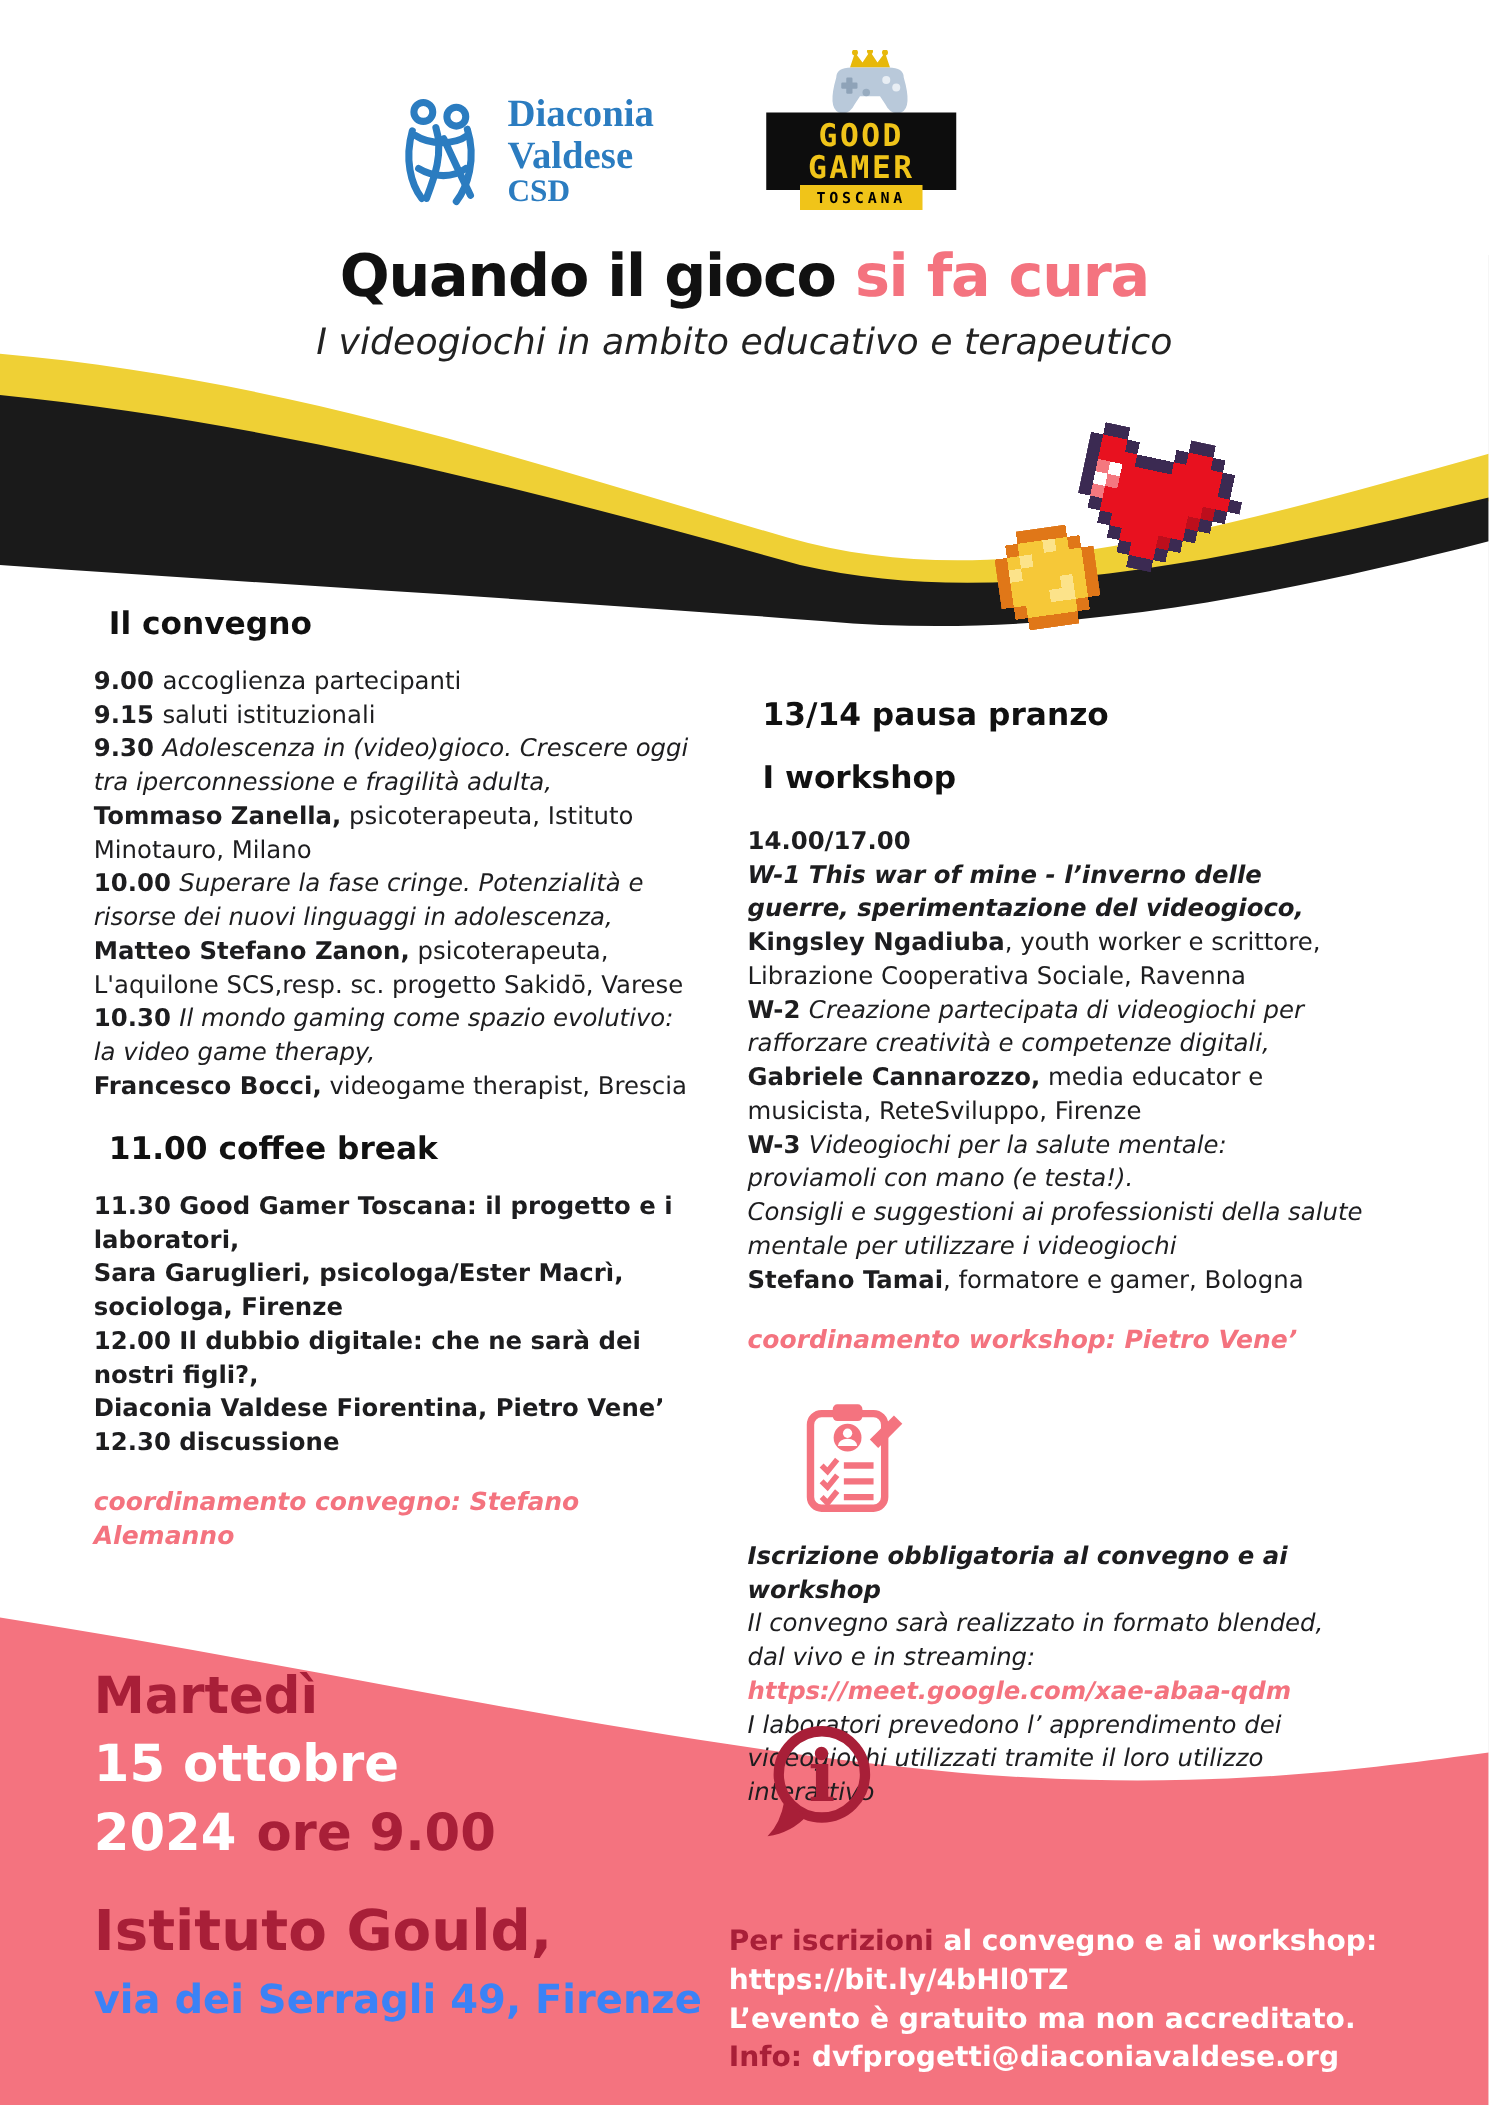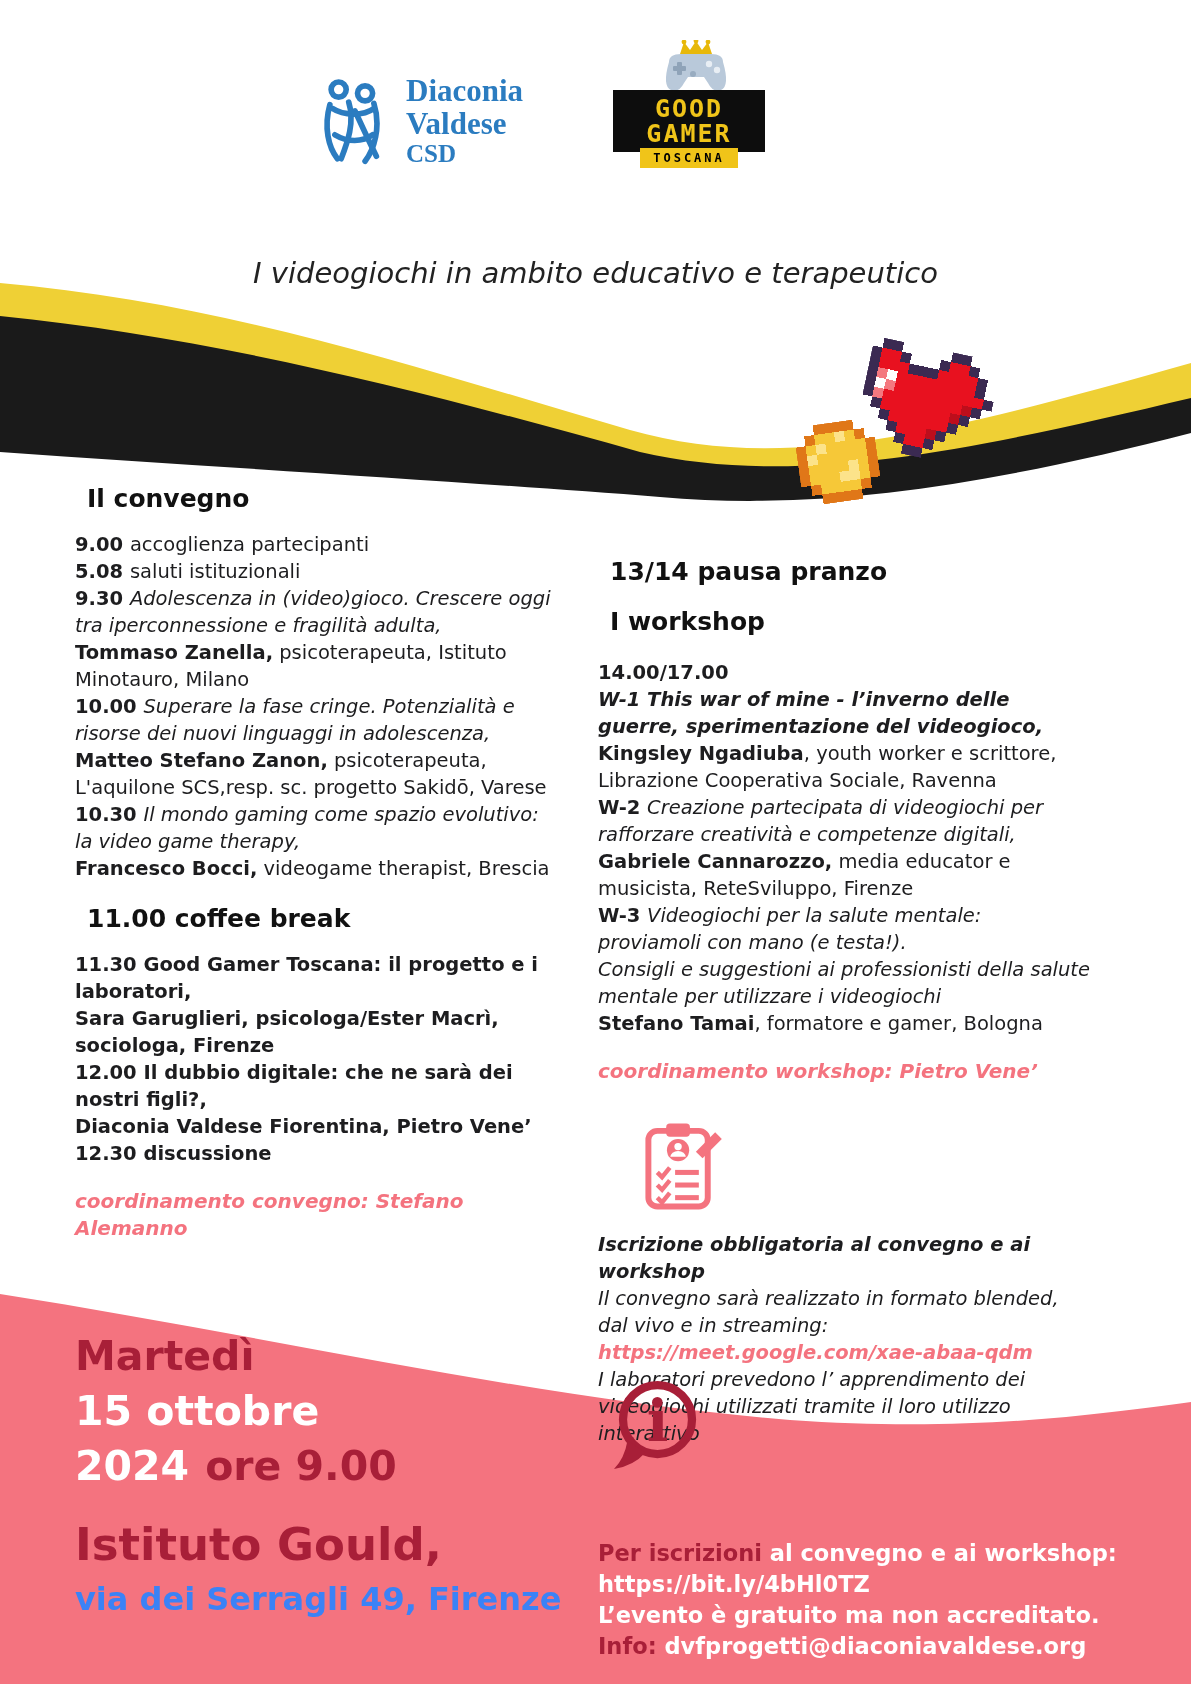--- a/index.html
+++ b/index.html
@@ -60,21 +60,21 @@
   
   .bottom-txt{position:absolute;z-index:2;}
   #event-day{left:75px;top:1332px;font-size:41px;font-weight:700;color:#A81F38;}
   #event-date{left:75px;top:1387px;font-size:41px;font-weight:700;color:#ffffff;}
   #event-yeartime{left:75px;top:1442px;font-size:41px;font-weight:700;}
   #event-yeartime .yr{color:#ffffff;}
   #event-yeartime .tm{color:#A81F38;margin-left:16px;}
   #event-venue{left:75px;top:1518px;font-size:45px;font-weight:700;color:#A81F38;}
   #event-address{left:75px;top:1580px;font-size:32px;font-weight:700;color:#3b82f6;}
   #info-icon{position:absolute;left:608px;top:1376px;z-index:2;}
-  #info-block{left:598px;top:1538px;width:540px;font-size:22.5px;line-height:31px;}
+  #info-block{left:583px;top:1538px;width:540px;font-size:22.5px;line-height:31px;}
 </style>
 </head>
 <body>
 
 <div id="page">
 
   <svg id="waves" viewBox="0 0 1191 1684" width="1191" height="1684" aria-hidden="true">
     <path d="M0,283 C230,303 430,372 630,430 C790,476 960,428 1191,363 L1191,401
              C980,462 790,505 620,462 C430,414 230,336 0,320 Z" fill="#EFD035"></path>
     <path d="M0,316 C220,338 440,396 640,452 C800,489 980,448 1191,398 L1191,433
@@ -274,27 +274,30 @@
     </span>
     <div id="gg-box">
       <div class="gg-word">GOOD</div>
       <div class="gg-word">GAMER</div>
     </div>
     <div id="gg-bar">
       <span class="gg-region">TOSCANA</span>
     </div>
   </div>
 
+  <div id="title">
+    <span>Quando il gioco</span><span class="t-pink"> si fa cura</span>
+  </div>
   <div id="subtitle">I videogiochi in ambito educativo e terapeutico</div>
 
   <div id="col-left" class="col">
     <div id="convegno-heading" class="h2">Il convegno</div>
     <div class="rich">
         <div class="rline"><span class="seg-b">9.00 </span><span class="seg-r">accoglienza partecipanti</span></div>
-        <div class="rline"><span class="seg-b">5.08 </span><span class="seg-r">saluti istituzionali</span></div>
+        <div class="rline"><span class="seg-b">9.15 </span><span class="seg-r">saluti istituzionali</span></div>
         <div class="rline"><span class="seg-b">9.30 </span><span class="seg-i">Adolescenza in (video)gioco. Crescere oggi tra iperconnessione e fragilità adulta,</span></div>
         <div class="rline"><span class="seg-b">Tommaso Zanella,</span><span class="seg-r"> psicoterapeuta, Istituto Minotauro, Milano</span></div>
         <div class="rline"><span class="seg-b">10.00 </span><span class="seg-i">Superare la fase cringe. Potenzialità e risorse dei nuovi linguaggi in adolescenza,</span></div>
         <div class="rline"><span class="seg-b">Matteo Stefano Zanon,</span><span class="seg-r"> psicoterapeuta, L'aquilone SCS,resp. sc. progetto Sakidō, Varese</span></div>
         <div class="rline"><span class="seg-b">10.30 </span><span class="seg-i">Il mondo gaming come spazio evolutivo: la video game therapy,</span></div>
         <div class="rline"><span class="seg-b">Francesco Bocci,</span><span class="seg-r"> videogame therapist, Brescia</span></div>
       </div>
     <div id="coffee-heading" class="h2">11.00 coffee break</div>
     <div class="rich">
         <div class="rline"><span class="seg-b">11.30 Good Gamer Toscana: il progetto e i laboratori,</span></div>

